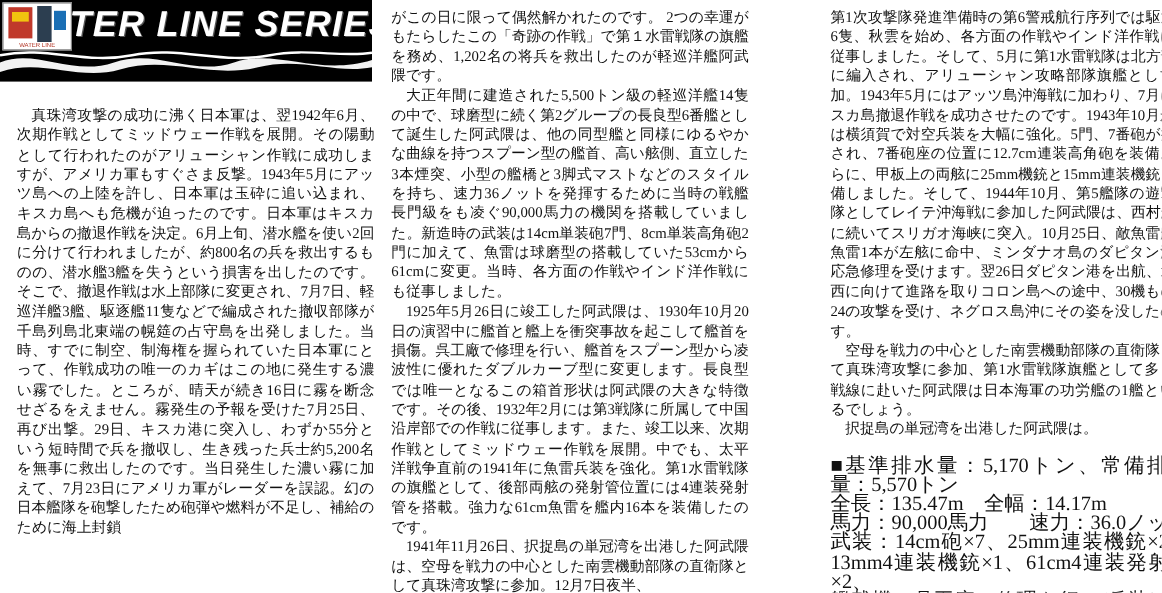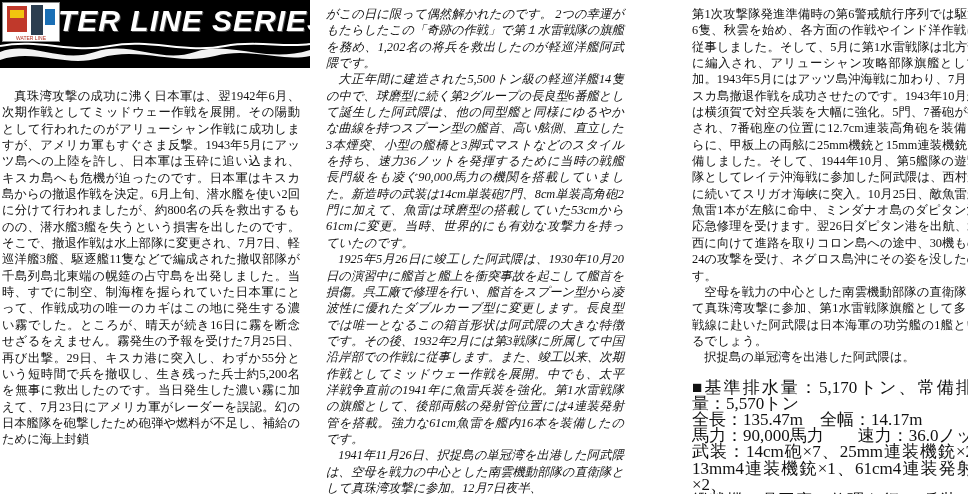--- a/index.html
+++ b/index.html
@@ -114,31 +114,30 @@
     text-justify: inter-character;
   }
   .col p {
     margin: 0;
     text-indent: 1em;
   }
   .col p.noindent {
     text-indent: 0;
   }
   #col1 {
-    left: 2px;
+    left: 14px;
     top: 88px;
     width: 298px;
     height: 400px;
   }
   #col2 {
     left: 326px;
     top: 6px;
     width: 298px;
     height: 484px;
-    font-style: italic;
   }
   #col3 {
     left: 656px;
     top: 6px;
     width: 300px;
     height: 484px;
     margin-left: 36px;
   }
   .spec-block {
     margin-top: 6px;
@@ -172,21 +171,21 @@
       <div class="logo-caption">WATER LINE</div>
     </div>
   </div>
 
   <div class="col" id="col1">
     <p>真珠湾攻撃の成功に沸く日本軍は、翌1942年6月、次期作戦としてミッドウェー作戦を展開。その陽動として行われたのがアリューシャン作戦に成功しますが、アメリカ軍もすぐさま反撃。1943年5月にアッツ島への上陸を許し、日本軍は玉砕に追い込まれ、キスカ島へも危機が迫ったのです。日本軍はキスカ島からの撤退作戦を決定。6月上旬、潜水艦を使い2回に分けて行われましたが、約800名の兵を救出するものの、潜水艦3艦を失うという損害を出したのです。そこで、撤退作戦は水上部隊に変更され、7月7日、軽巡洋艦3艦、駆逐艦11隻などで編成された撤収部隊が千島列島北東端の幌筵の占守島を出発しました。当時、すでに制空、制海権を握られていた日本軍にとって、作戦成功の唯一のカギはこの地に発生する濃い霧でした。ところが、晴天が続き16日に霧を断念せざるをえません。霧発生の予報を受けた7月25日、再び出撃。29日、キスカ港に突入し、わずか55分という短時間で兵を撤収し、生き残った兵士約5,200名を無事に救出したのです。当日発生した濃い霧に加えて、7月23日にアメリカ軍がレーダーを誤認。幻の日本艦隊を砲撃したため砲弾や燃料が不足し、補給のために海上封鎖</p>
   </div>
 
   <div class="col" id="col2">
     <p class="noindent">がこの日に限って偶然解かれたのです。 2つの幸運がもたらしたこの「奇跡の作戦」で第１水雷戦隊の旗艦を務め、1,202名の将兵を救出したのが軽巡洋艦阿武隈です。</p>
-    <p>大正年間に建造された5,500トン級の軽巡洋艦14隻の中で、球磨型に続く第2グループの長良型6番艦として誕生した阿武隈は、他の同型艦と同様にゆるやかな曲線を持つスプーン型の艦首、高い舷側、直立した3本煙突、小型の艦橋と3脚式マストなどのスタイルを持ち、速力36ノットを発揮するために当時の戦艦長門級をも凌ぐ90,000馬力の機関を搭載していました。新造時の武装は14cm単装砲7門、8cm単装高角砲2門に加えて、魚雷は球磨型の搭載していた53cmから61cmに変更。当時、世界的にも有効な攻撃力を持っていたのです。</p>
+    <p>大正年間に建造された5,500トン級の軽巡洋艦14隻の中で、球磨型に続く第2グループの長良型6番艦として誕生した阿武隈は、他の同型艦と同様にゆるやかな曲線を持つスプーン型の艦首、高い舷側、直立した3本煙突、小型の艦橋と3脚式マストなどのスタイルを持ち、速力36ノットを発揮するために当時の戦艦長門級をも凌ぐ90,000馬力の機関を搭載していました。新造時の武装は14cm単装砲7門、8cm単装高角砲2門に加えて、魚雷は球磨型の搭載していた53cmから61cmに変更。当時、各方面の作戦やインド洋作戦にも従事しました。</p>
     <p>1925年5月26日に竣工した阿武隈は、1930年10月20日の演習中に艦首と艦上を衝突事故を起こして艦首を損傷。呉工廠で修理を行い、艦首をスプーン型から凌波性に優れたダブルカーブ型に変更します。長良型では唯一となるこの箱首形状は阿武隈の大きな特徴です。その後、1932年2月には第3戦隊に所属して中国沿岸部での作戦に従事します。また、竣工以来、次期作戦としてミッドウェー作戦を展開。中でも、太平洋戦争直前の1941年に魚雷兵装を強化。第1水雷戦隊の旗艦として、後部両舷の発射管位置には4連装発射管を搭載。強力な61cm魚雷を艦内16本を装備したのです。</p>
     <p>1941年11月26日、択捉島の単冠湾を出港した阿武隈は、空母を戦力の中心とした南雲機動部隊の直衛隊として真珠湾攻撃に参加。12月7日夜半、</p>
   </div>
 
   <div class="col" id="col3">
     <p class="noindent">第1次攻撃隊発進準備時の第6警戒航行序列では駆逐艦6隻、秋雲を始め、各方面の作戦やインド洋作戦にも従事しました。そして、5月に第1水雷戦隊は北方部隊に編入され、アリューシャン攻略部隊旗艦として参加。1943年5月にはアッツ島沖海戦に加わり、7月にキスカ島撤退作戦を成功させたのです。1943年10月からは横須賀で対空兵装を大幅に強化。5門、7番砲が撤去され、7番砲座の位置に12.7cm連装高角砲を装備。さらに、甲板上の両舷に25mm機銃と15mm連装機銃を増備しました。そして、1944年10月、第5艦隊の遊撃部隊としてレイテ沖海戦に参加した阿武隈は、西村艦隊に続いてスリガオ海峡に突入。10月25日、敵魚雷艇の魚雷1本が左舷に命中、ミンダナオ島のダピタン港で応急修理を受けます。翌26日ダピタン港を出航、北北西に向けて進路を取りコロン島への途中、30機ものB-24の攻撃を受け、ネグロス島沖にその姿を没したのです。</p>
     <p>空母を戦力の中心とした南雲機動部隊の直衛隊として真珠湾攻撃に参加、第1水雷戦隊旗艦として多くの戦線に赴いた阿武隈は日本海軍の功労艦の1艦といえるでしょう。</p>
     <p>択捉島の単冠湾を出港した阿武隈は。</p>
     <div class="gap"></div>
     <div class="spec-block">

